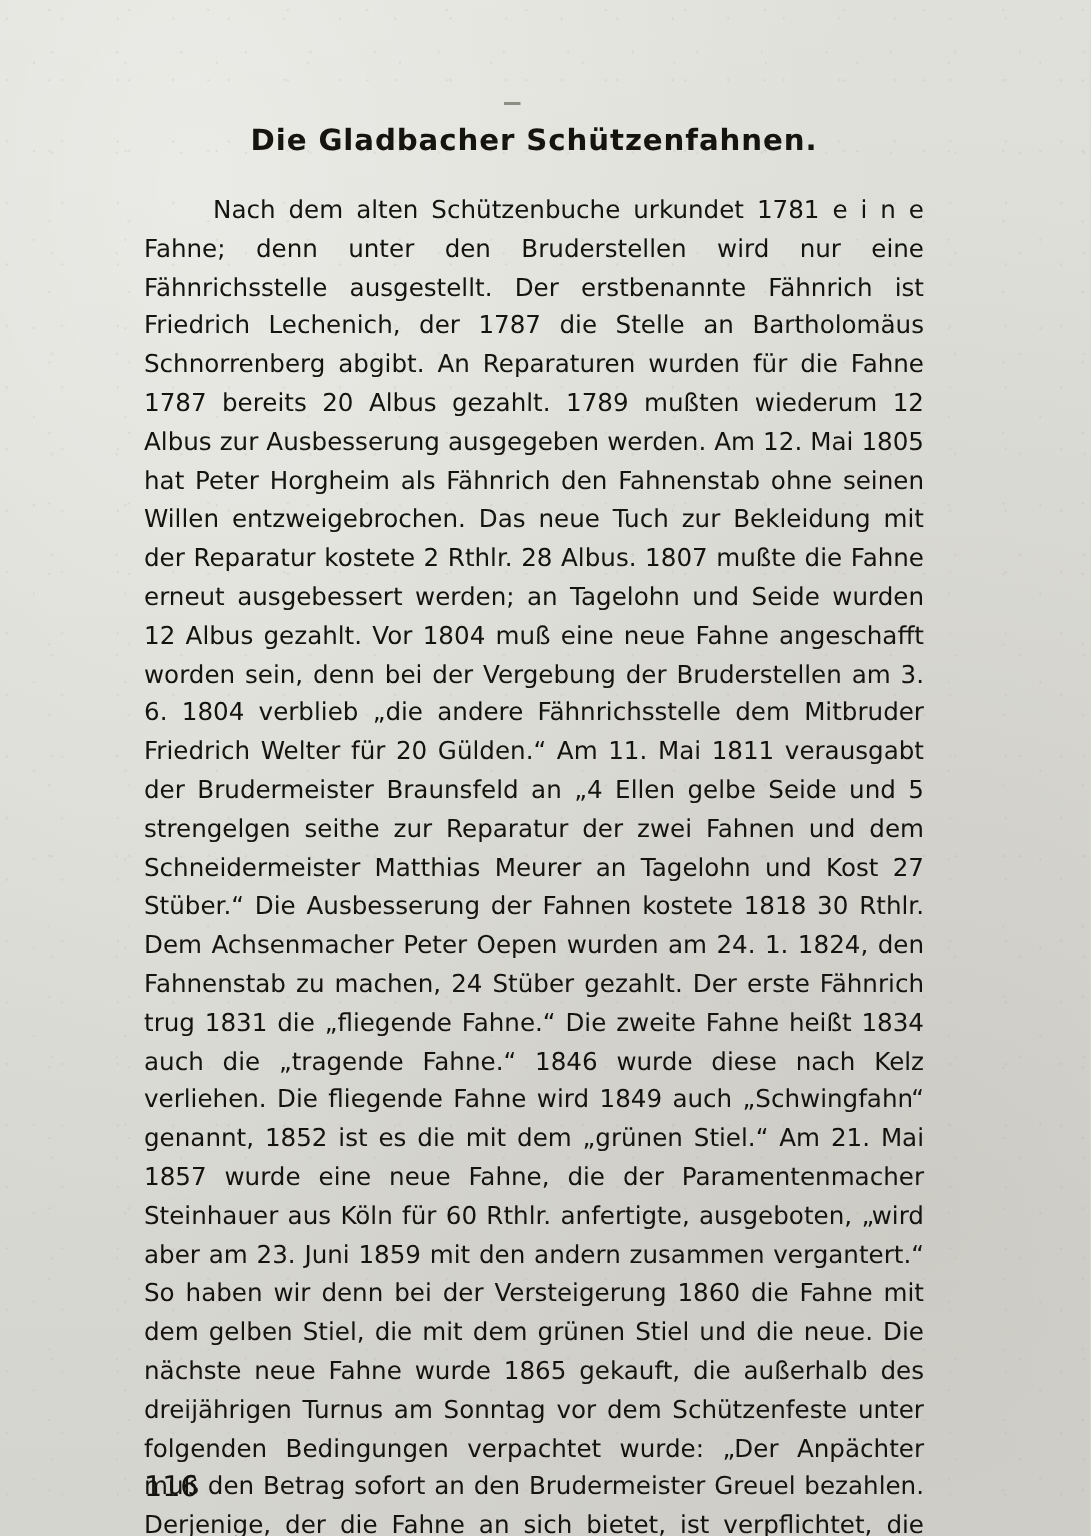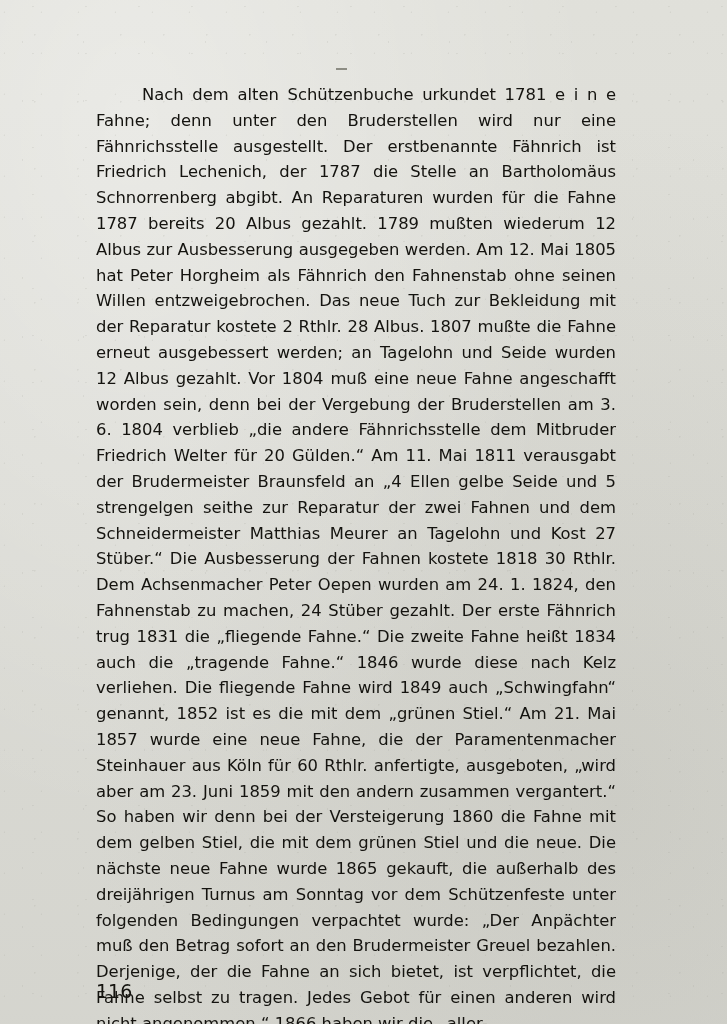--- a/index.html
+++ b/index.html
@@ -87,18 +87,19 @@
     background: #8d8d84;
   }
 </style>
 </head>
 <body>
 
 <div class="page">
   <div class="tick"></div>
 
   <div class="content">
+    <h1 class="doc-title">Die Gladbacher Schützenfahnen.</h1>
     <p class="body-text"><span class="indent"></span><span>Nach dem alten Schützenbuche urkundet 1781 e i n e Fahne; denn unter den Bruderstellen wird nur eine Fähnrichsstelle ausgestellt. Der erstbenannte Fähnrich ist Friedrich Lechenich, der 1787 die Stelle an Bartholomäus Schnorrenberg abgibt. An Reparaturen wurden für die Fahne 1787 bereits 20 Albus gezahlt. 1789 mußten wiederum 12 Albus zur Ausbesserung ausgegeben werden. Am 12. Mai 1805 hat Peter Horgheim als Fähnrich den Fahnenstab ohne seinen Willen entzweigebrochen. Das neue Tuch zur Bekleidung mit der Reparatur kostete 2 Rthlr. 28 Albus. 1807 mußte die Fahne erneut ausgebessert werden; an Tagelohn und Seide wurden 12 Albus gezahlt. Vor 1804 muß eine neue Fahne angeschafft worden sein, denn bei der Vergebung der Bruderstellen am 3. 6. 1804 verblieb „die andere Fähnrichsstelle dem Mitbruder Friedrich Welter für 20 Gülden.“ Am 11. Mai 1811 verausgabt der Brudermeister Braunsfeld an „4 Ellen gelbe Seide und 5 strengelgen seithe zur Reparatur der zwei Fahnen und dem Schneidermeister Matthias Meurer an Tagelohn und Kost 27 Stüber.“ Die Ausbesserung der Fahnen kostete 1818 30 Rthlr. Dem Achsenmacher Peter Oepen wurden am 24. 1. 1824, den Fahnenstab zu machen, 24 Stüber gezahlt. Der erste Fähnrich trug 1831 die „fliegende Fahne.“ Die zweite Fahne heißt 1834 auch die „tragende Fahne.“ 1846 wurde diese nach Kelz verliehen. Die fliegende Fahne wird 1849 auch „Schwingfahn“ genannt, 1852 ist es die mit dem „grünen Stiel.“ Am 21. Mai 1857 wurde eine neue Fahne, die der Paramentenmacher Steinhauer aus Köln für 60 Rthlr. anfertigte, ausgeboten, „wird aber am 23. Juni 1859 mit den andern zusammen vergantert.“ So haben wir denn bei der Versteigerung 1860 die Fahne mit dem gelben Stiel, die mit dem grünen Stiel und die neue. Die nächste neue Fahne wurde 1865 gekauft, die außerhalb des dreijährigen Turnus am Sonntag vor dem Schützenfeste unter folgenden Bedingungen verpachtet wurde: „Der Anpächter muß den Betrag sofort an den Brudermeister Greuel bezahlen. Derjenige, der die Fahne an sich bietet, ist verpflichtet, die Fahne selbst zu tragen. Jedes Gebot für einen anderen wird nicht angenommen.“ 1866 haben wir die „aller-</span></p>
   </div>
 
   <div class="page-number">116</div>
   <div class="speckle"></div>
 </div>
 
 </body></html>

